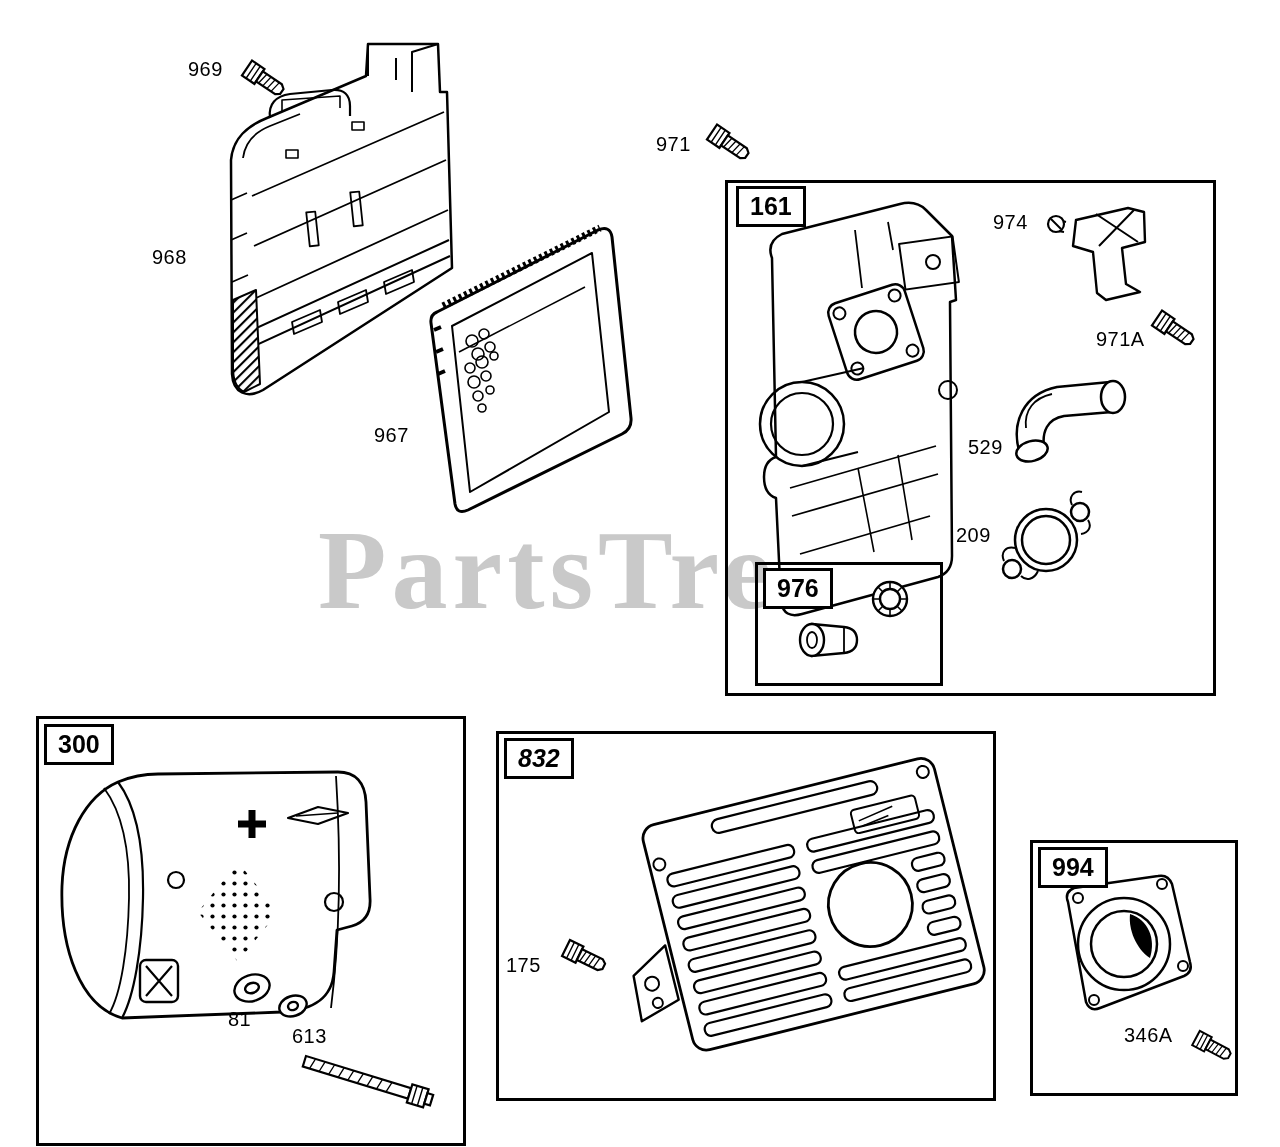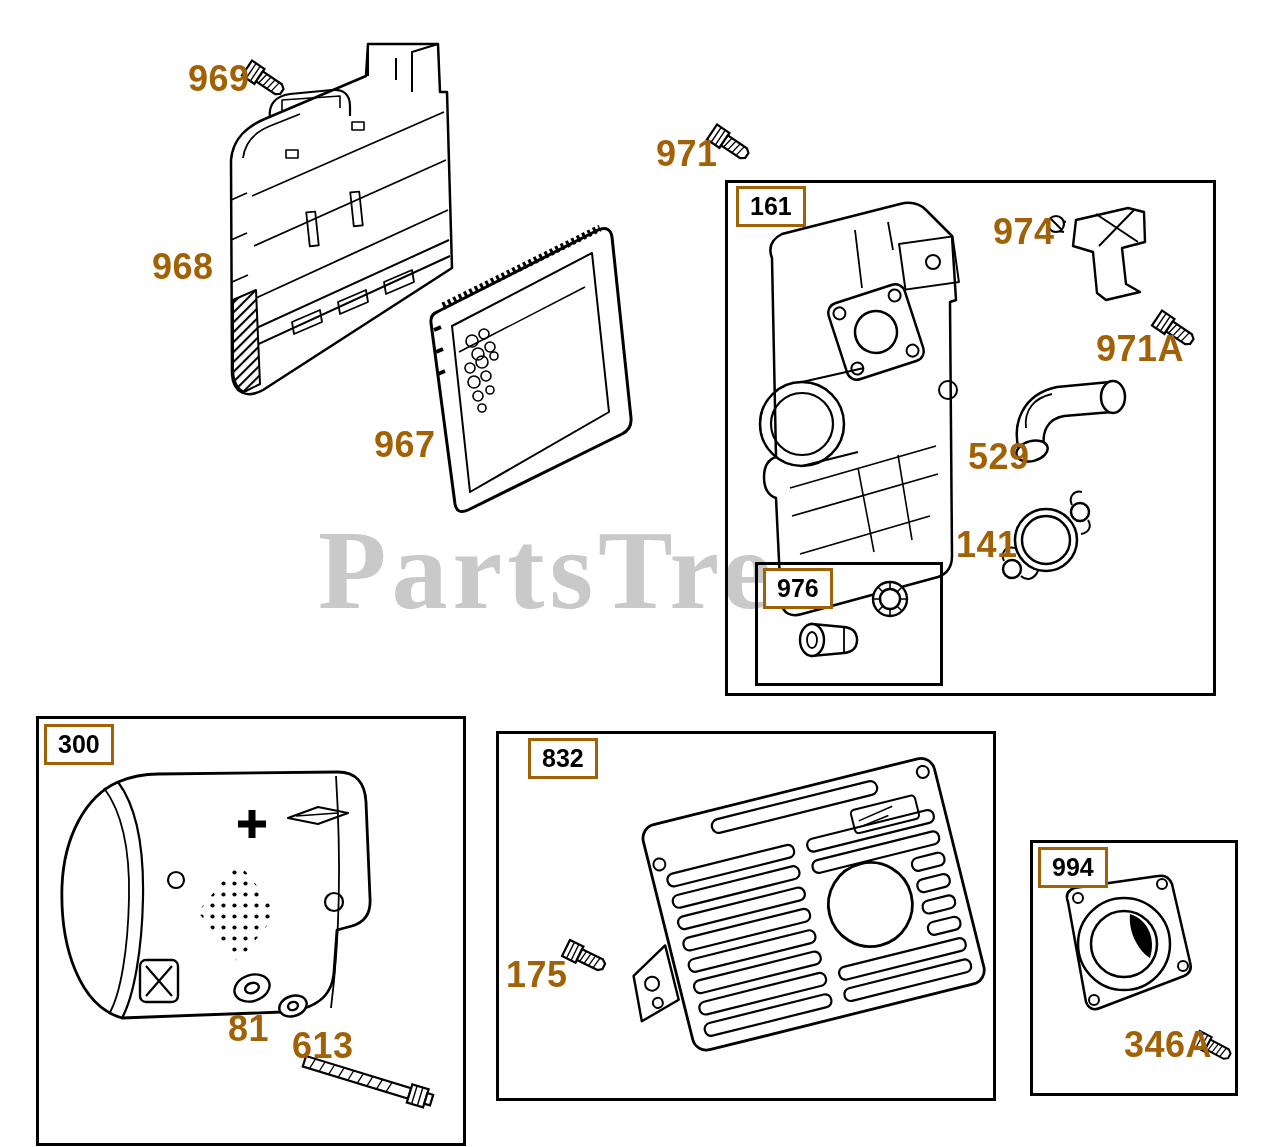--- a/index.html
+++ b/index.html
@@ -10,25 +10,25 @@
   .watermark{
     position:absolute;left:318px;top:506px;z-index:0;
     font-family:"Liberation Serif",serif;font-weight:bold;
     font-size:112px;color:#c9c9c9;letter-spacing:5px;white-space:nowrap;
     user-select:none;
   }
   .watermark .tm{font-size:26px;letter-spacing:0;vertical-align:super;}
   .artwork{position:absolute;left:0;top:0;z-index:1;}
   .group-box{position:absolute;border:3px solid #000;z-index:2;background:transparent;}
   .chip{
-    position:absolute;border:3px solid #a16207;background:#ffffff;z-index:3;
+    position:absolute;border:3px solid #000000;background:#ffffff;z-index:3;
     font-weight:bold;font-size:25px;line-height:1.25;padding:2px 11px;color:#000;
   }
   .part-label{
-    position:absolute;z-index:3;font-weight:bold;font-size:36px;color:#a16207;
+    position:absolute;z-index:3;font-weight:normal;font-size:20px;color:#000000;
     letter-spacing:0.5px;white-space:nowrap;
   }
 </style>
 </head>
 <body>
 
 <div class="canvas">
 
   <div class="watermark"><span>PartsTree</span><span class="tm">™</span></div>
 
@@ -227,29 +227,29 @@
 
   <div class="group-box" style="left:725px;top:180px;width:485px;height:510px;"></div>
   <div class="group-box" style="left:755px;top:562px;width:182px;height:118px;"></div>
   <div class="group-box" style="left:36px;top:716px;width:424px;height:424px;"></div>
   <div class="group-box" style="left:496px;top:731px;width:494px;height:364px;"></div>
   <div class="group-box" style="left:1030px;top:840px;width:202px;height:250px;"></div>
 
   <div class="chip" style="left:736px;top:186px;">161</div>
   <div class="chip" style="left:763px;top:568px;">976</div>
   <div class="chip" style="left:44px;top:724px;">300</div>
-  <div class="chip" style="left:528px;top:738px;">832</div>
+  <div class="chip" style="left:504px;top:738px;font-style:italic;">832</div>
   <div class="chip" style="left:1038px;top:847px;">994</div>
 
   <div class="part-label" style="left:188px;top:58px;">969</div>
   <div class="part-label" style="left:152px;top:246px;">968</div>
   <div class="part-label" style="left:374px;top:424px;">967</div>
   <div class="part-label" style="left:656px;top:133px;">971</div>
   <div class="part-label" style="left:993px;top:211px;">974</div>
   <div class="part-label" style="left:1096px;top:328px;">971A</div>
   <div class="part-label" style="left:968px;top:436px;">529</div>
-  <div class="part-label" style="left:956px;top:524px;">141</div>
+  <div class="part-label" style="left:956px;top:524px;">209</div>
   <div class="part-label" style="left:506px;top:954px;">175</div>
   <div class="part-label" style="left:228px;top:1008px;">81</div>
   <div class="part-label" style="left:292px;top:1025px;">613</div>
   <div class="part-label" style="left:1124px;top:1024px;">346A</div>
 
 </div>
 
 </body></html>

